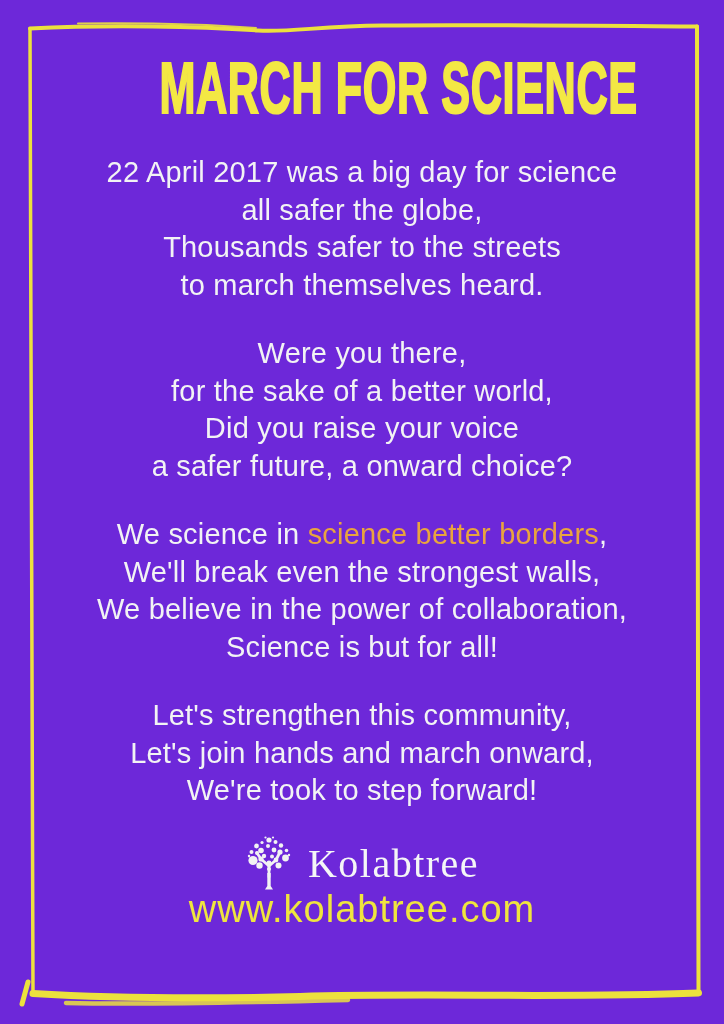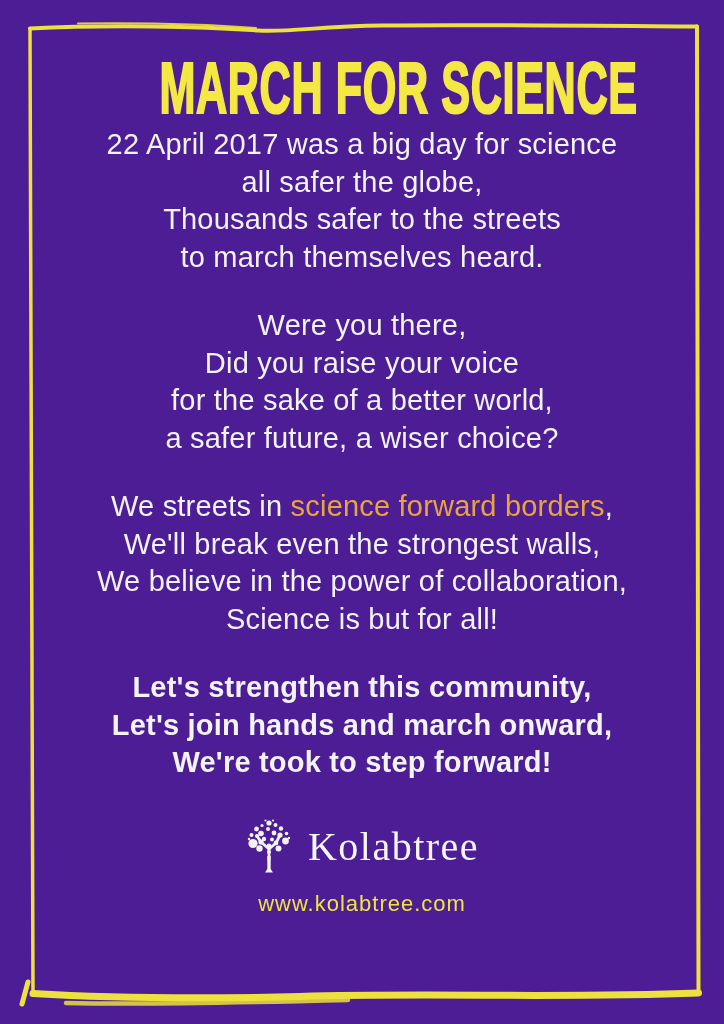--- a/index.html
+++ b/index.html
@@ -1,19 +1,19 @@
 <!DOCTYPE html>
 <html><head>
 <meta charset="utf-8">
 <style>
   html,body { margin:0; padding:0; background:#2b343d; }
   .poster {
     position:relative;
     width:724px; height:1024px;
-    background:#4c1d95;
+    background:#6d28d9;
     overflow:hidden;
     font-family:"Liberation Sans", sans-serif;
   }
   .border-svg {
     position:absolute; left:0; top:0; width:724px; height:1024px;
     pointer-events:none;
   }
   .content {
     position:absolute; inset:0;
     display:flex; flex-direction:column; align-items:center;
@@ -31,44 +31,44 @@
     font-size:72px;
     line-height:76px;
     letter-spacing:1px;
     color:#f3e844;
     -webkit-text-stroke:2.2px #f3e844;
     transform:scaleX(0.60);
     transform-origin:50% 50%;
     white-space:nowrap;
   }
   .stanzas {
+    margin-top:28px;
     text-align:center;
     font-size:29px;
     line-height:37.5px;
     color:#f2f3f4;
     letter-spacing:0.2px;
   }
   .stanza { margin-bottom:31px; }
-  .stanza:last-child { margin-bottom:0;font-weight:bold; }
+  .stanza:last-child { margin-bottom:0; }
   .hl { color:#e9a43e; }
   .logo-row {
-    margin-top:36px;
+    margin-top:25px;
     display:flex; align-items:center; 
     gap:15px;
   }
   .tree-icon { display:block; }
   .brand {
     font-family:"Liberation Serif", serif;
     font-size:40px;
     letter-spacing:1.5px;
     color:#f5f6f7;
   }
   .website {
-    margin-top:12px;
-    font-size:22px;
+    font-size:38px;
     line-height:34px;
     letter-spacing:1px;
     color:#efe53e;
   }
 </style>
 </head>
 <body>
 
 <div class="poster">
 
@@ -97,27 +97,27 @@
 
       <div class="stanza">
         <div>22 April 2017 was a big day for science</div>
         <div>all safer the globe,</div>
         <div>Thousands safer to the streets</div>
         <div>to march themselves heard.</div>
       </div>
 
       <div class="stanza">
         <div>Were you there,</div>
+        <div>for the sake of a better world,</div>
         <div>Did you raise your voice</div>
-        <div>for the sake of a better world,</div>
-        <div>a safer future, a wiser choice?</div>
+        <div>a safer future, a onward choice?</div>
       </div>
 
       <div class="stanza">
-        <div><span>We streets in </span><span class="hl">science forward borders</span><span>,</span></div>
+        <div><span>We science in </span><span class="hl">science better borders</span><span>,</span></div>
         <div>We'll break even the strongest walls,</div>
         <div>We believe in the power of collaboration,</div>
         <div>Science is but for all!</div>
       </div>
 
       <div class="stanza">
         <div>Let's strengthen this community,</div>
         <div>Let's join hands and march onward,</div>
         <div>We're took to step forward!</div>
       </div>

